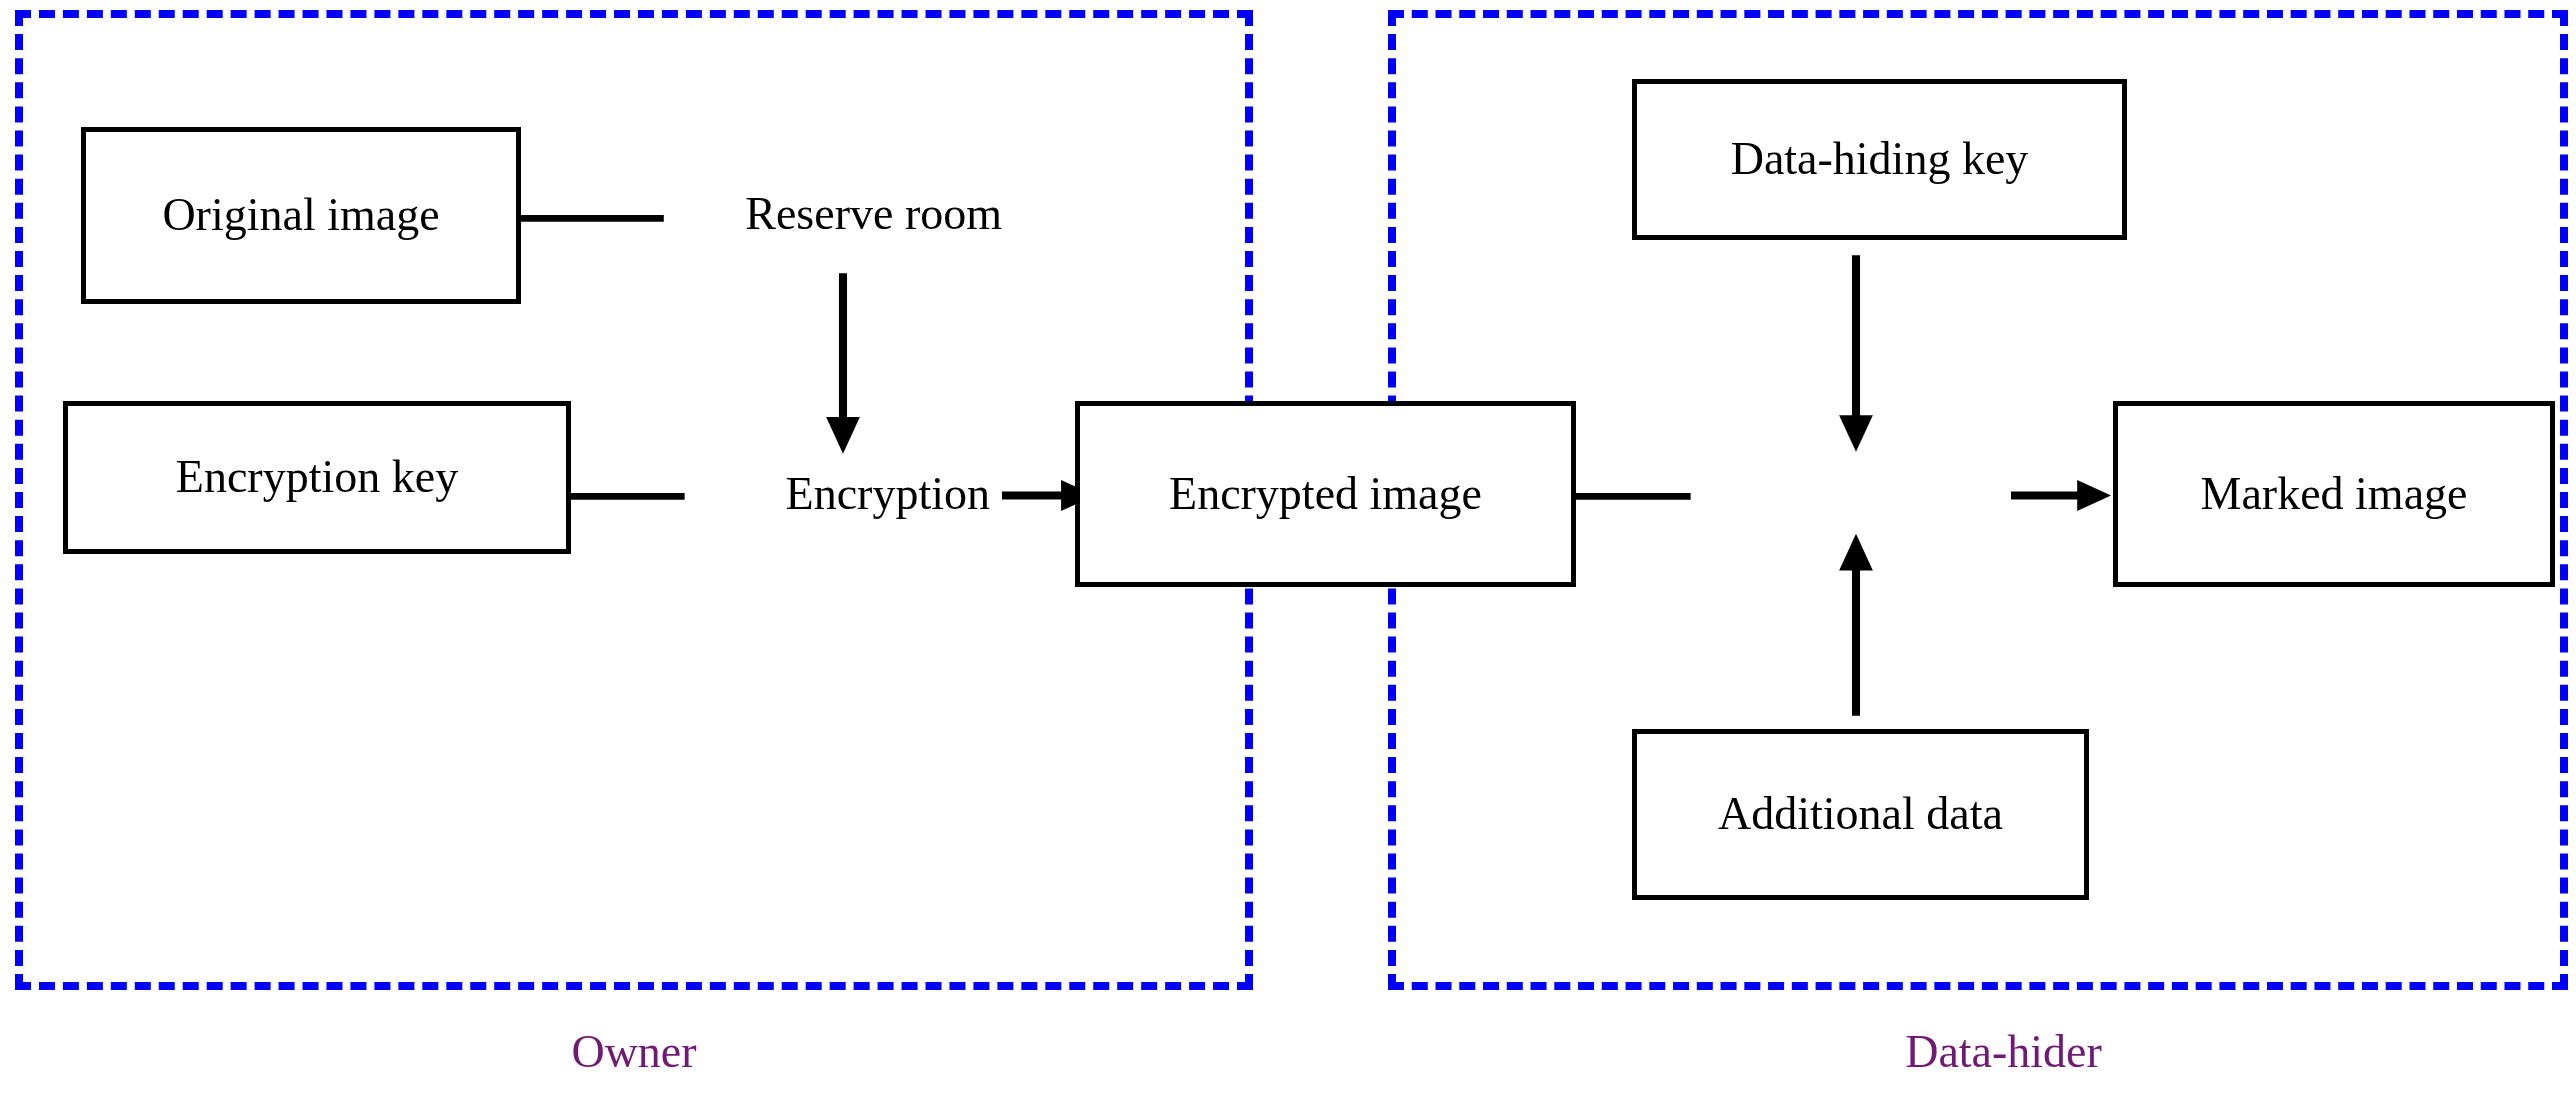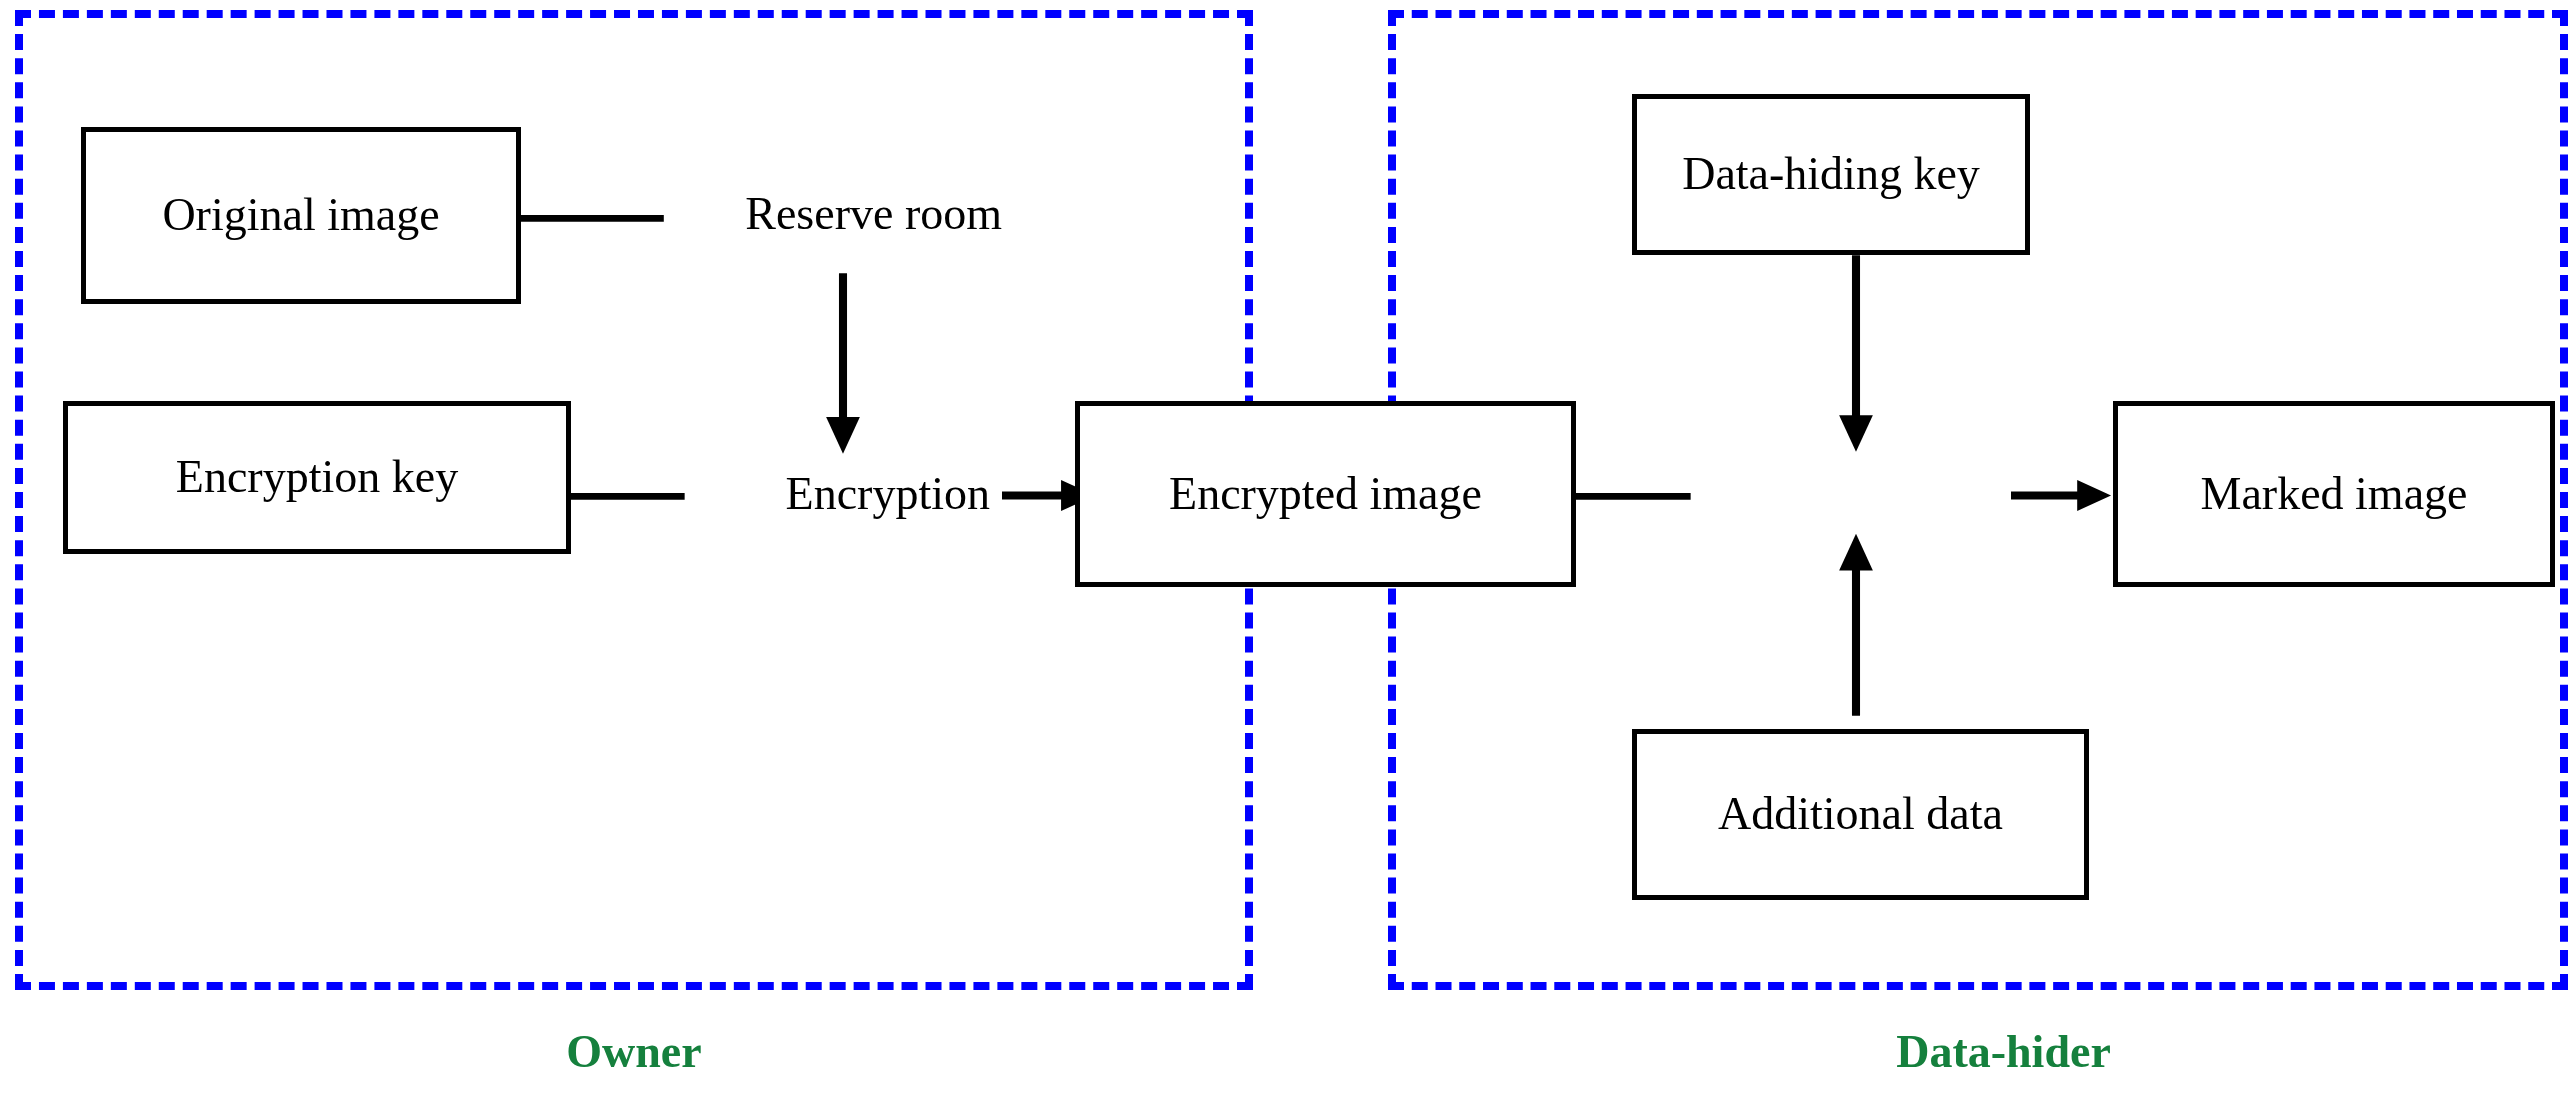--- a/index.html
+++ b/index.html
@@ -48,26 +48,25 @@
     position: absolute;
     color: #000000;
     font-size: 46px;
     line-height: 1.05;
     white-space: nowrap;
     text-align: right;
     z-index: 6;
   }
   .zone-label {
     position: absolute;
-    color: #15803d;
+    color: #701a75;
     font-size: 46px;
     white-space: nowrap;
     text-align: center;
     z-index: 6;
-    font-weight: bold;
   }
 
   
   .conn {
     position: absolute;
     z-index: 4;
   }
   .conn svg { display: block; overflow: visible; }
 </style>
 </head>
@@ -137,21 +136,21 @@
   </div>
 
   <div class="node" id="node-encryption-key" style="left:63px; top:401px; width:508px; height:153px;">
     <span>Encryption key</span>
   </div>
 
   <div class="node" id="node-encrypted-image" style="left:1075px; top:401px; width:501px; height:186px;text-align:right;">
     <span>Encrypted image</span>
   </div>
 
-  <div class="node" id="node-data-hiding-key" style="left:1632px; top:94px; width:398px; height:161px;">
+  <div class="node" id="node-data-hiding-key" style="left:1632px; top:79px; width:495px; height:161px;">
     <span>Data-hiding key</span>
   </div>
 
   <div class="node" id="node-additional-data" style="left:1632px; top:713px; width:457px; height:171px;margin-top:16px;">
     <span>Additional data</span>
   </div>
 
   <div class="node" id="node-marked-image" style="left:2113px; top:401px; width:442px; height:186px;">
     <span>Marked image</span>
   </div>

